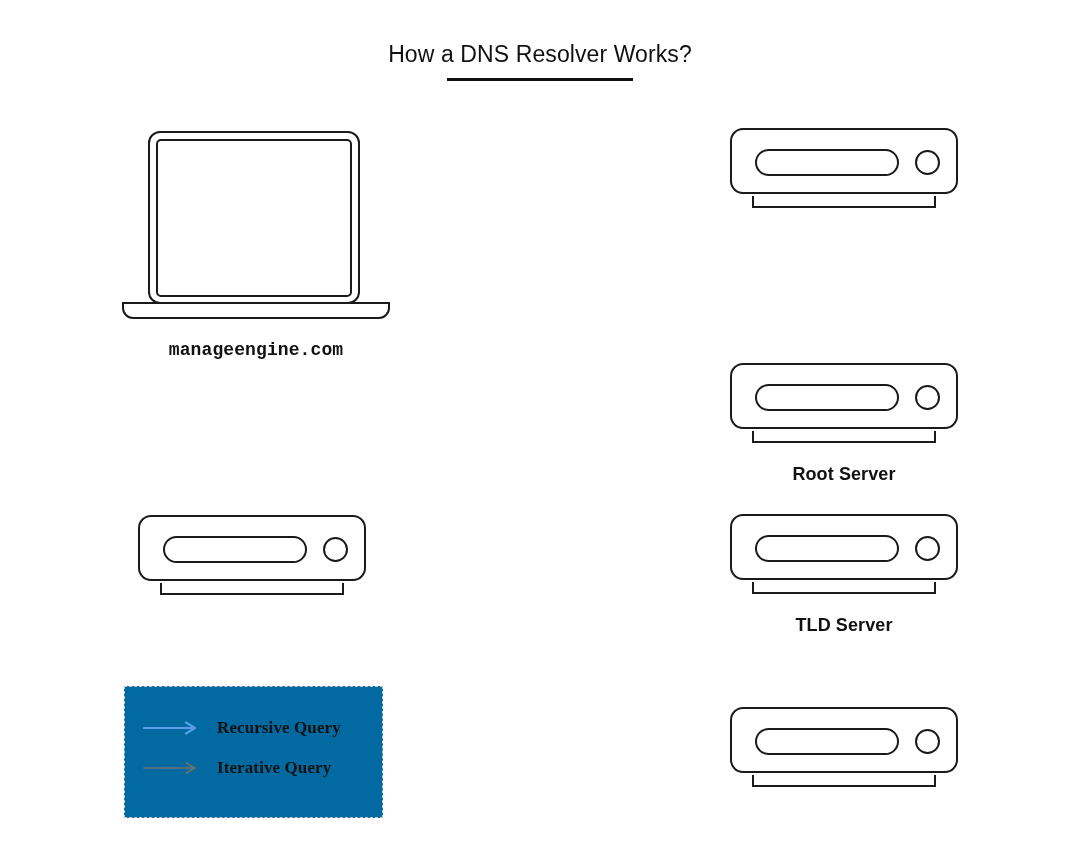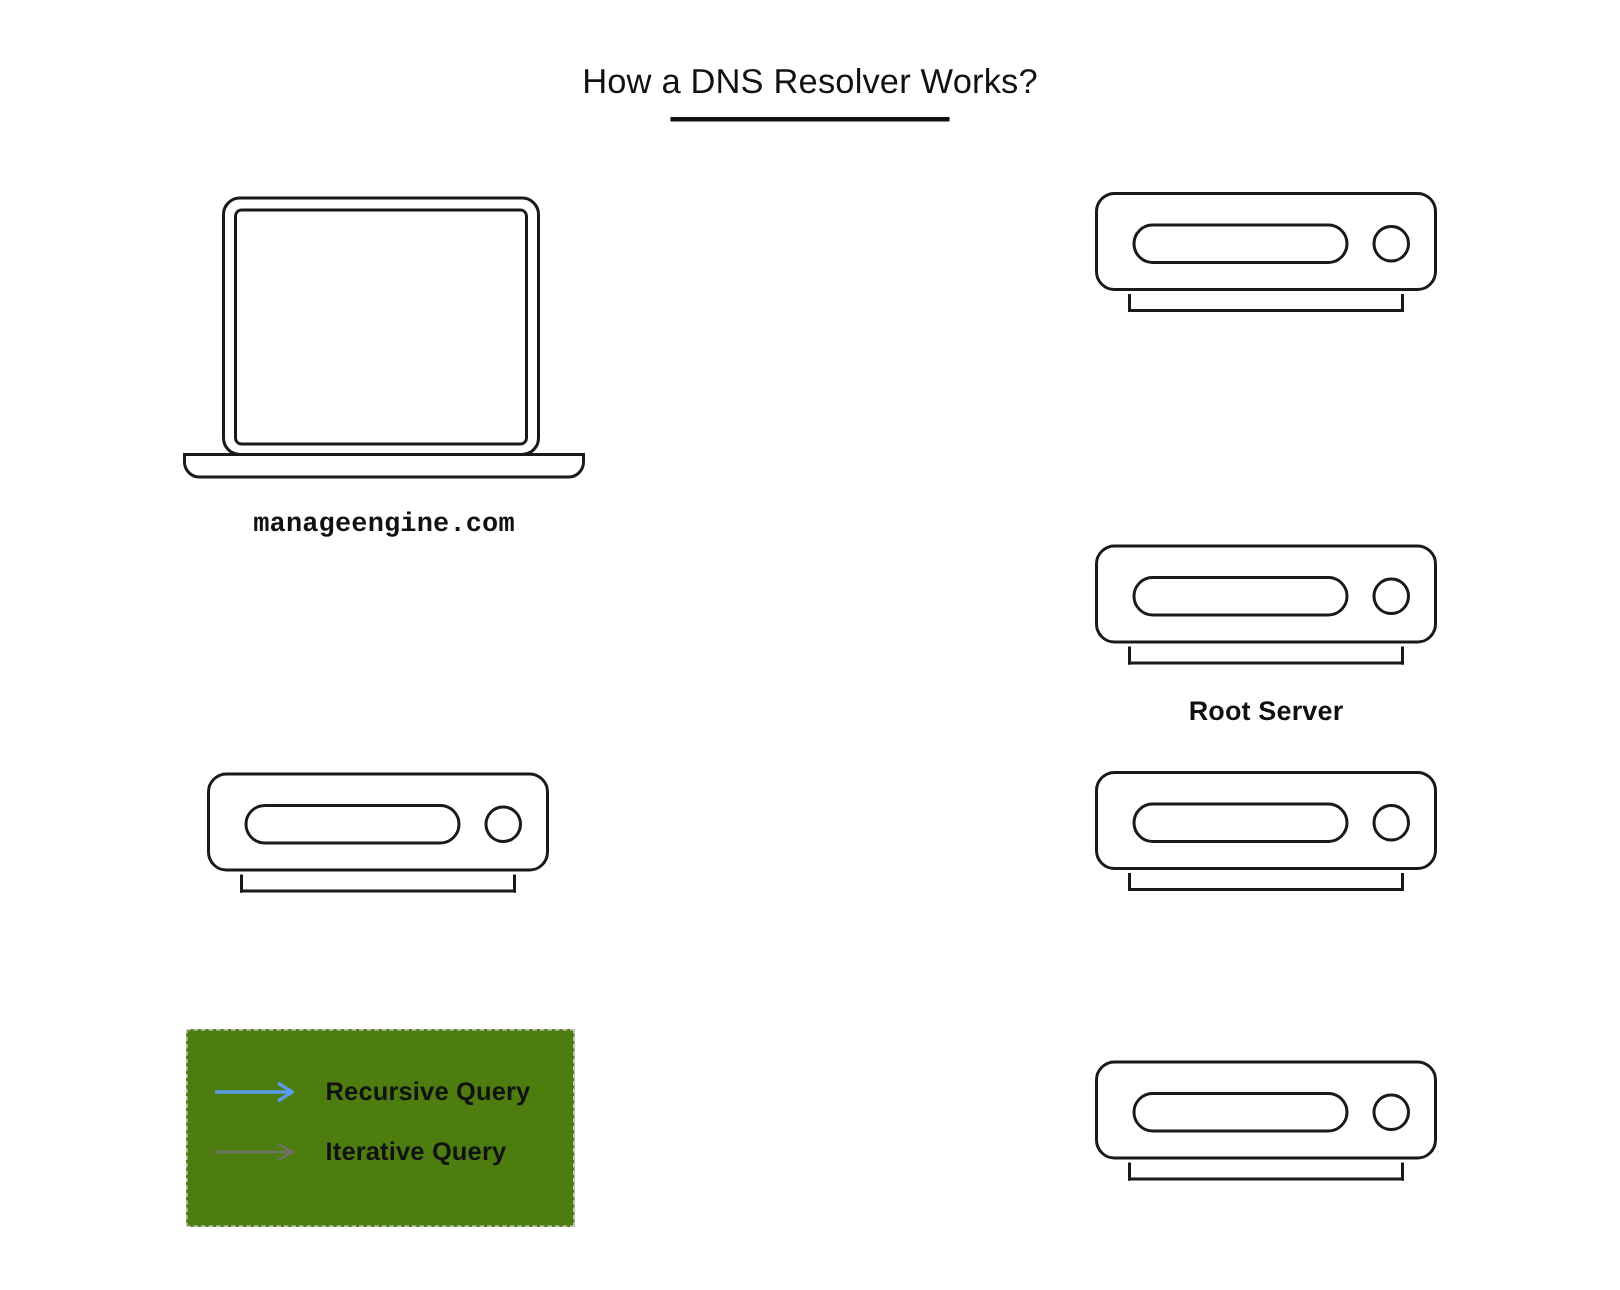--- a/index.html
+++ b/index.html
@@ -149,21 +149,22 @@
 
   
   #legend-box {
     position: absolute;
     left: 124px;
     top: 686px;
     width: 259px;
     height: 132px;
     box-sizing: border-box;
     border: 1.6px dashed #c9c9c9;
-    background: #4d7c0f;
+    background: #0369a1;
+    font-family: Liberation Serif, serif;
   }
   .legend-row {
     position: absolute;
     left: 18px;
     display: flex;
     align-items: center;
     gap: 14px;
   }
   #legend-row-recursive { top: 31px; }
   #legend-row-iterative { top: 71px; }
@@ -226,20 +227,21 @@
 </div>
 
 <div class="node" id="tld-server-node">
   <div class="server-art">
     <div class="server-body">
       <div class="server-slot"></div>
       <div class="server-dot"></div>
     </div>
     <div class="server-stand"></div>
   </div>
+  <span class="node-label server-label">TLD Server</span>
 </div>
 
 <div class="node" id="auth-server-node">
   <div class="server-art">
     <div class="server-body">
       <div class="server-slot"></div>
       <div class="server-dot"></div>
     </div>
     <div class="server-stand"></div>
   </div>

